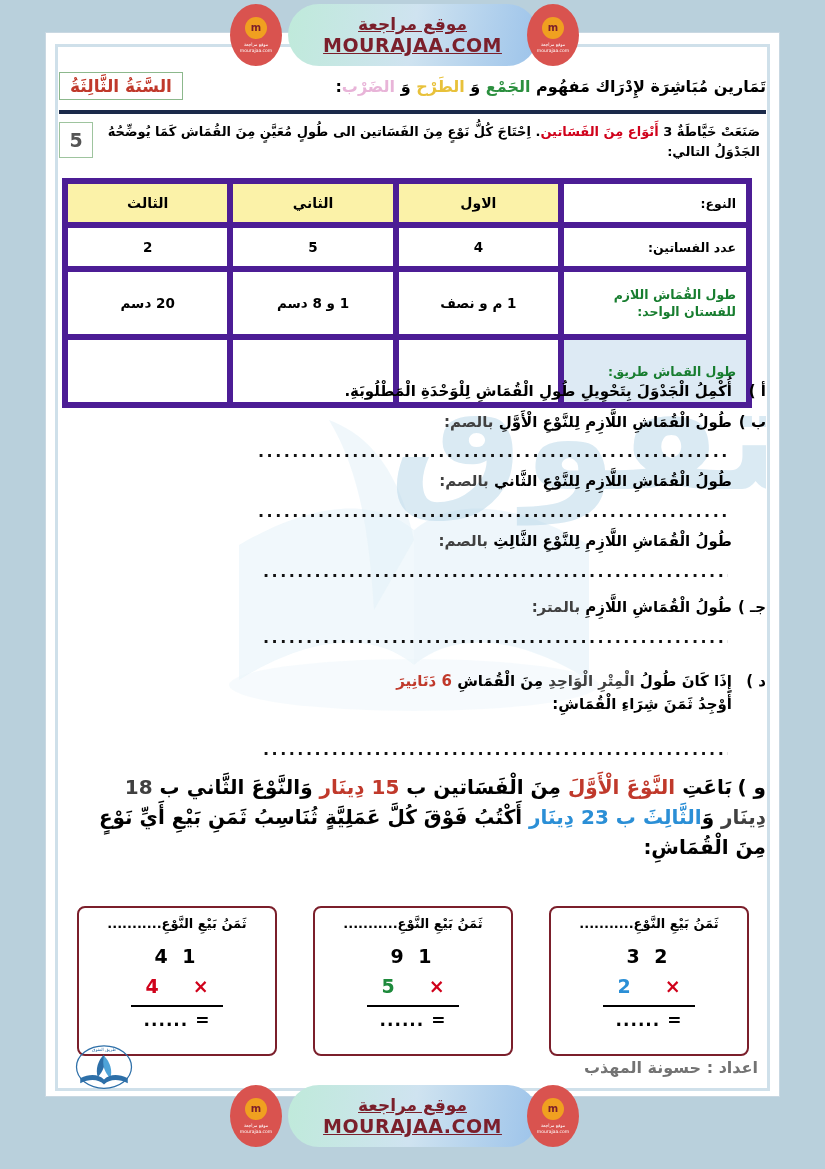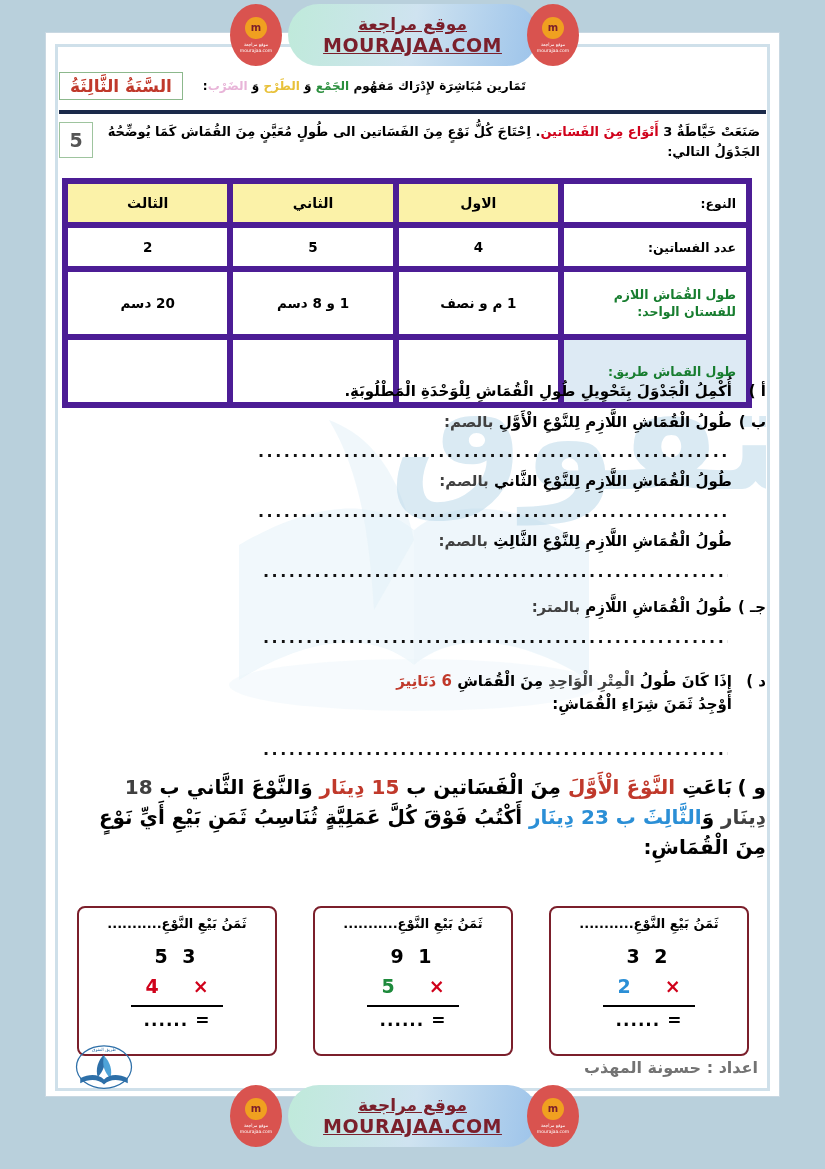--- a/index.html
+++ b/index.html
@@ -84,22 +84,22 @@
     left: 0px;
     top: 14px;
     width: 707px;
     height: 44px;
     display: flex;
     flex-direction: row-reverse;
     align-items: center;
   }
   .title-main {
     flex: 1;
-    text-align: left;
-    font-size: 12px;
+    text-align: right;
+    font-size: 16px;
     font-weight: bold;
     color: #000;
     white-space: nowrap;
     direction: rtl;
     padding-left: 14px;
   }
   .t-jama { color: #2b8f3e; }
   .t-tarh { color: #e8c13a; }
   .t-darb { color: #e8b4d8; }
   .year-badge {
@@ -481,21 +481,21 @@
         <div class="cb-oprow">
           <span class="cb-times">×</span>
           <span class="cb-n2" style="color:#1e8a3c;">5</span>
         </div>
         <div class="cb-rule"></div>
         <div class="cb-eq">= ......</div>
       </div>
 
       <div class="calc-box">
         <div class="cb-title">ثَمَنُ بَيْعِ النَّوْعِ...........</div>
-        <div class="cb-n1">3 5</div>
+        <div class="cb-n1">1 4</div>
         <div class="cb-oprow">
           <span class="cb-times">×</span>
           <span class="cb-n2" style="color:#d0021b;">4</span>
         </div>
         <div class="cb-rule"></div>
         <div class="cb-eq">= ......</div>
       </div>
 
     </div>
 

